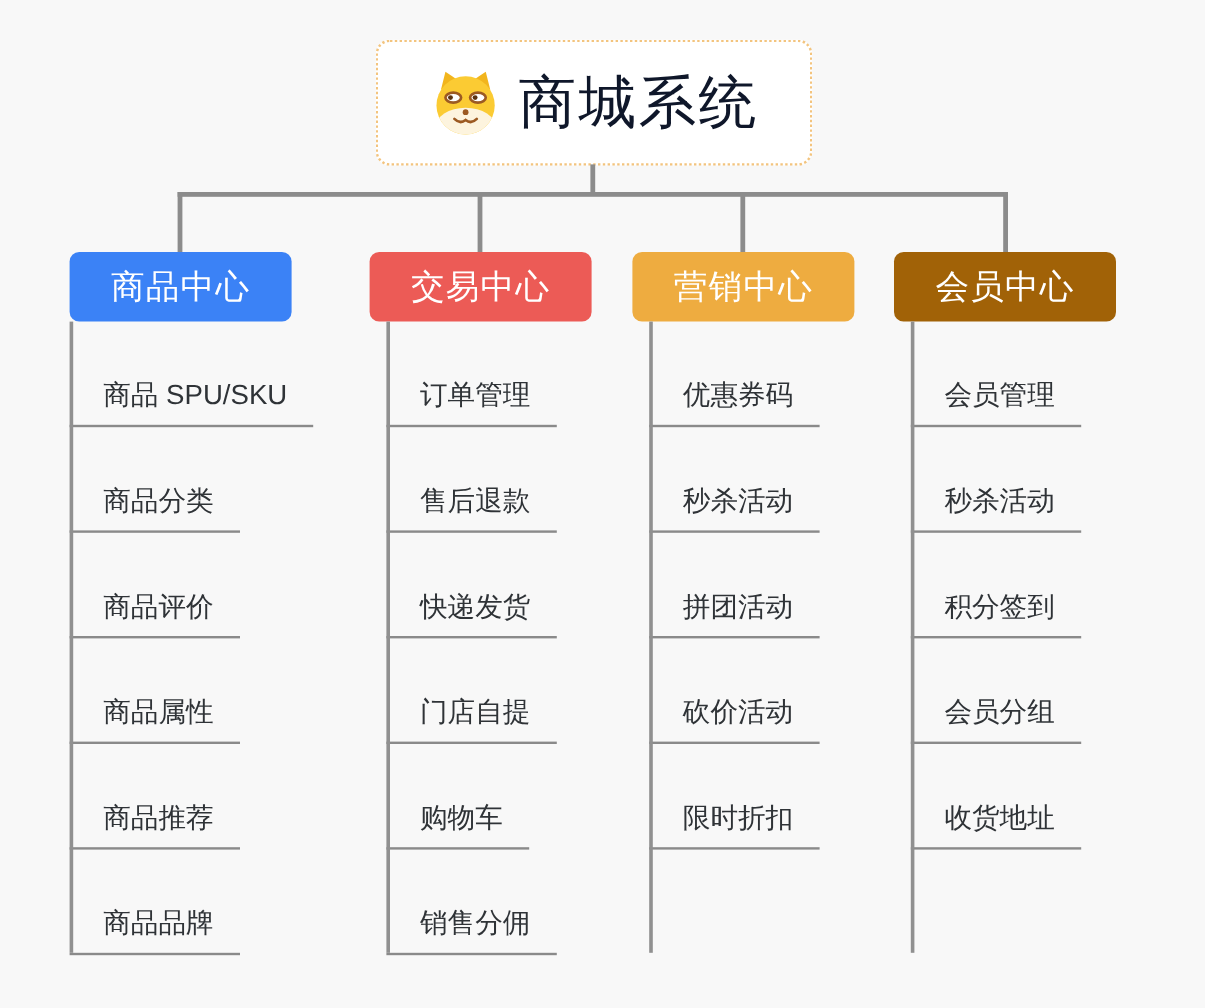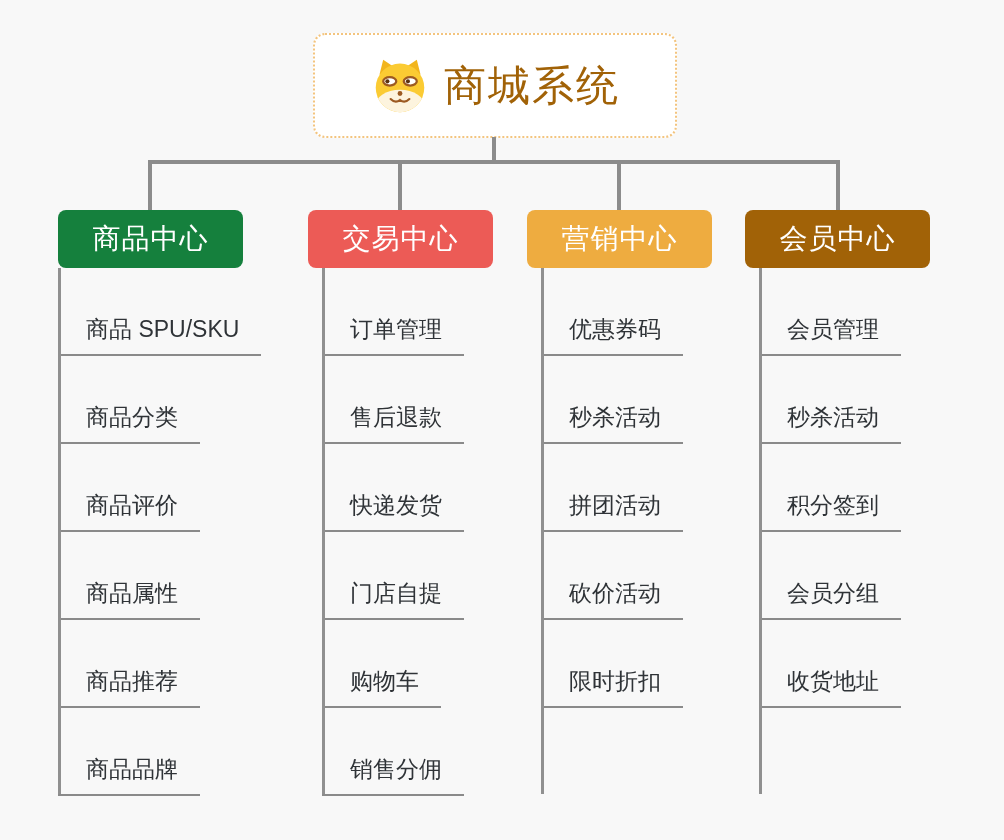--- a/index.html
+++ b/index.html
@@ -10,21 +10,21 @@
     position:relative;overflow:hidden;
   }
   .canvas{position:absolute;inset:0;}
   
   .root-node{
     position:absolute;left:313px;top:33px;width:364px;height:105px;
     background:#FFFFFF;border:2px dotted #F3C47E;border-radius:12px;
     display:flex;align-items:center;justify-content:center;gap:14px;
     box-sizing:border-box;
   }
-  .root-label{font-size:42px;letter-spacing:2px;color:#a16207;}
+  .root-label{font-size:48px;letter-spacing:2px;color:#0f172a;}
   .doge{width:60px;height:56px;flex:0 0 auto;}
   
   .hline,.vline{position:absolute;background:#8C8C8C;}
   .hline{height:4px;}
   .vline{width:4px;}
   
   .node{
     position:absolute;top:210px;width:185px;height:58px;border-radius:8px;
     display:flex;align-items:center;justify-content:center;
     color:#FFFFFF;font-size:28px;letter-spacing:1px;cursor:default;
@@ -71,21 +71,21 @@
     <span class="root-label">商城系统</span>
   </div>
 
   <div class="vline" style="left:492px;top:137px;height:24px"></div>
   <div class="hline" style="left:148px;top:160px;width:692px"></div>
   <div class="vline" style="left:148px;top:160px;height:51px"></div>
   <div class="vline" style="left:398px;top:160px;height:51px"></div>
   <div class="vline" style="left:617px;top:160px;height:51px"></div>
   <div class="vline" style="left:836px;top:160px;height:51px"></div>
 
-  <div class="node" style="left: 58px; background-color: #15803d;">
+  <div class="node" style="left: 58px; background-color: #3b82f6;">
     <span>商品中心</span>
   </div>
   <div class="node" style="left: 308px; background-color: rgb(236, 91, 86);">
     <span>交易中心</span>
   </div>
   <div class="node" style="left: 527px; background-color: rgb(238, 172, 64);">
     <span>营销中心</span>
   </div>
   <div class="node" style="left: 745px; background-color: #a16207;">
     <span>会员中心</span>

